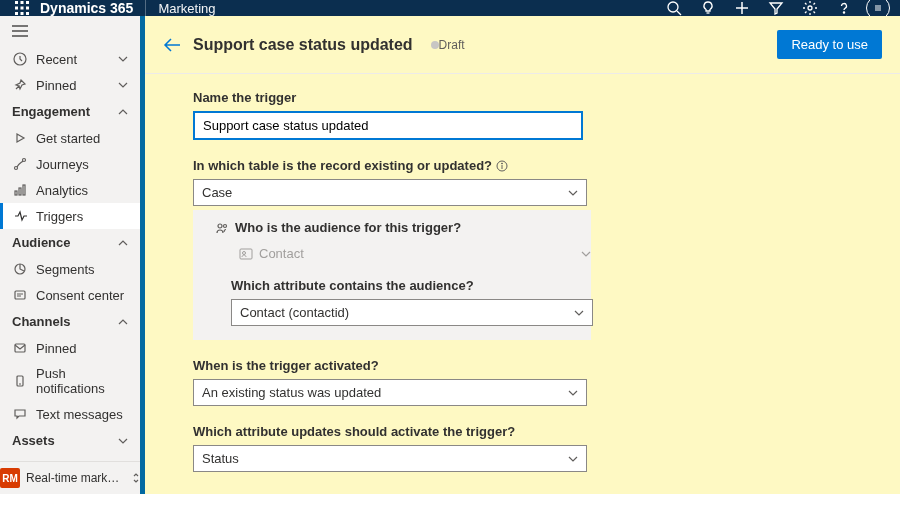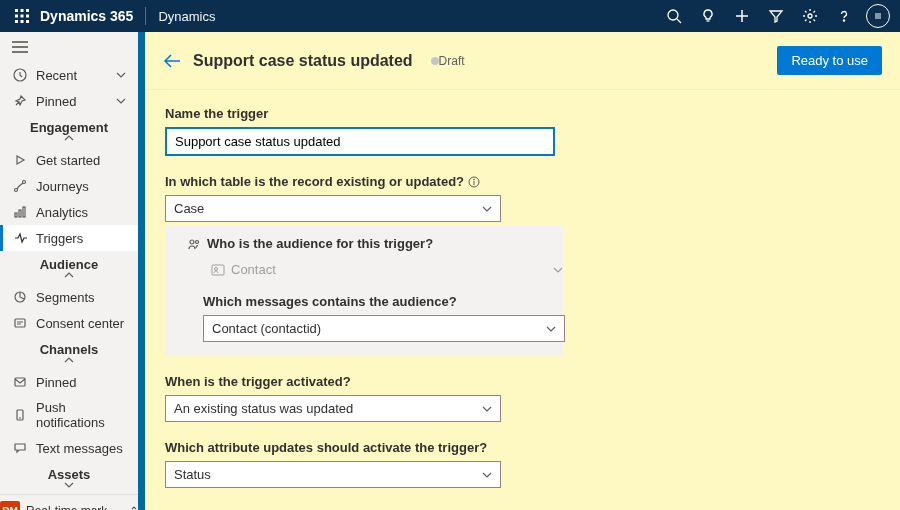--- a/index.html
+++ b/index.html
@@ -1,52 +1,52 @@
 <!DOCTYPE html>
 <html><head>
 <meta charset="utf-8">
 <style>
   * { box-sizing: border-box; margin: 0; padding: 0; }
   body { font-family: "Segoe UI", Arial, sans-serif; font-size: 13px; color: #323130; background: #fff; width: 900px; height: 510px; overflow: hidden; }
-  .topbar { height: 32px; background: #0b2e4f; color: #fff; display: flex; align-items: center; padding: 0 8px; }
+  .topbar { height: 16px; background: #0b2e4f; color: #fff; display: flex; align-items: center; padding: 0 8px; }
   .waffle { width: 32px; display: flex; align-items: center; justify-content: center; }
   .brand { font-weight: 600; font-size: 14px; margin-left: 4px; }
   .divider { width: 1px; height: 18px; background: rgba(255,255,255,0.3); margin: 0 12px; }
   .area { font-size: 13px; opacity: 0.95; }
   .top-spacer { flex: 1; }
   .top-icons { display: flex; gap: 6px; align-items: center; }
   .top-icon { width: 28px; height: 28px; display: flex; align-items: center; justify-content: center; cursor: pointer; }
   .avatar { width: 24px; height: 24px; border-radius: 50%; border: 1.5px solid #fff; display: flex; align-items: center; justify-content: center; font-size: 10px; }
   .layout { display: flex; height: calc(510px - 32px); }
-  .sidebar { width: 145px; background: #f3f2f1; border-right: 7px solid #0369a1; display: flex; flex-direction: column; }
+  .sidebar { width: 145px; background: #f3f2f1; border-right: 5px solid #0369a1; display: flex; flex-direction: column; }
   .hamburger { padding: 8px 12px; }
-  .side-section { font-weight: 600; font-size: 13px; padding: 6px 12px; display: flex; align-items: center; justify-content: space-between; cursor: pointer; flex-direction: column; }
+  .side-section { font-weight: 600; font-size: 13px; padding: 6px 12px; display: flex; align-items: center; justify-content: space-between; cursor: pointer; }
   .side-item { display: flex; align-items: center; gap: 8px; padding: 5px 12px; font-size: 13px; cursor: pointer; }
   .side-item .chev { margin-left: auto; }
   .side-item.active { background: #fff; position: relative; }
   .side-item.active::before { content: ""; position: absolute; left: 0; top: 0; bottom: 0; width: 3px; background: #0078d4; }
   .side-icon { width: 16px; height: 16px; display: flex; align-items: center; justify-content: center; flex-shrink: 0; }
   .sidebar-spacer { flex: 1; }
   .env { display: flex; align-items: center; padding: 6px 0; border-top: 1px solid #e1dfdd; gap: 6px; }
   .env-badge { width: 20px; height: 20px; background: #d83b01; color:#fff; font-size:10px; font-weight:600; display:flex; align-items:center; justify-content:center; border-radius:2px; }
   .env-name { font-size: 12px; flex:1; white-space: nowrap; overflow: hidden; text-overflow: ellipsis; }
   .main { flex: 1; background: #fef9c3; display: flex; flex-direction: column; }
   .header { display: flex; align-items: center; padding: 14px 18px; border-bottom: 1px solid #edebe9; gap: 12px; }
   .back { color: #0078d4; cursor: pointer; display:flex; align-items:center; }
   .title { font-weight: 600; font-size: 16px; }
   .status-pill { display: flex; align-items: center; color: #605e5c; font-size: 12px; margin-left: 6px; }
   .status-dot { width: 8px; height: 8px; border-radius: 50%; background: #c8c6c4; }
   .header-spacer { flex: 1; }
   .ready-btn { background: #0078d4; color: #fff; border: none; padding: 7px 14px; font-size: 13px; cursor: pointer; border-radius: 2px; }
   .form { padding: 16px 20px; overflow-y: auto; }
-  .field { margin-bottom: 18px; }
+  .field { margin-bottom: 18px; margin-left: 28px; }
   .field-label { font-weight: 600; font-size: 13px; margin-bottom: 6px; display: flex; align-items: center; gap: 4px; }
   .info-icon { color: #605e5c; }
   .text-input { width: 390px; padding: 5px 8px; border: 2px solid #0078d4; font-size: 13px; outline: none; }
-  .select { width: 336px; padding: 5px 8px; border: 1px solid #8a8886; font-size: 13px; background: #fff; display: flex; align-items: center; justify-content: space-between; cursor: pointer; }
+  .select { width: 394px; padding: 5px 8px; border: 1px solid #8a8886; font-size: 13px; background: #fff; display: flex; align-items: center; justify-content: space-between; cursor: pointer; }
   .audience-box { width: 398px; background: #f3f2f1; padding: 10px 14px 14px 14px; margin-top: 4px; }
   .aud-title { font-weight: 600; font-size: 13px; display: flex; align-items: center; gap: 6px; margin-bottom: 6px; margin-left: 8px; }
   .aud-readonly { width: 368px; margin-left: 24px; padding: 5px 8px; border: none; font-size: 13px; color: #a19f9d; background: transparent; display: flex; align-items: center; justify-content: space-between; gap: 16px; }
   .aud-label2 { font-weight: 600; font-size: 13px; margin: 12px 0 6px 24px; }
   .aud-select { width: 362px; margin-left: 24px; padding: 5px 8px; border: 1px solid #8a8886; font-size: 13px; background: #fff; display: flex; align-items: center; justify-content: space-between; cursor: pointer; }
   svg { display: block; }
 </style>
 </head>
 <body>
 
@@ -61,21 +61,21 @@
           <rect x="5.5" y="5.5" width="3" height="3"></rect>
           <rect x="11" y="5.5" width="3" height="3"></rect>
           <rect y="11" width="3" height="3"></rect>
           <rect x="5.5" y="11" width="3" height="3"></rect>
           <rect x="11" y="11" width="3" height="3"></rect>
         </g>
       </svg>
   </div>
   <div class="brand">Dynamics 365</div>
   <div class="divider"></div>
-  <div class="area">Dynamics</div>
+  <div class="area">Marketing</div>
   <div class="top-spacer"></div>
   <div class="top-icons">
     <div class="top-icon">
         <svg width="16" height="16" viewBox="0 0 16 16" fill="none" stroke="#fff" stroke-width="1.3">
           <circle cx="7" cy="7" r="5"></circle>
           <line x1="11" y1="11" x2="15" y2="15"></line>
         </svg>
       </div>
     <div class="top-icon">
         <svg width="16" height="16" viewBox="0 0 16 16" fill="none" stroke="#fff" stroke-width="1.3">
@@ -342,21 +342,21 @@
                   </svg>
                 </span>
               <span>Contact</span>
             </span>
             <span>
                 <svg width="10" height="6" viewBox="0 0 10 6" fill="none" stroke="#a19f9d" stroke-width="1.2">
                   <path d="M1 1l4 4 4-4"></path>
                 </svg>
               </span>
           </div>
-          <div class="aud-label2">Which messages contains the audience?</div>
+          <div class="aud-label2">Which attribute contains the audience?</div>
           <div class="aud-select">
             <span>Contact (contactid)</span>
             <span>
                 <svg width="10" height="6" viewBox="0 0 10 6" fill="none" stroke="#605e5c" stroke-width="1.2">
                   <path d="M1 1l4 4 4-4"></path>
                 </svg>
               </span>
           </div>
         </div>
       </div>

